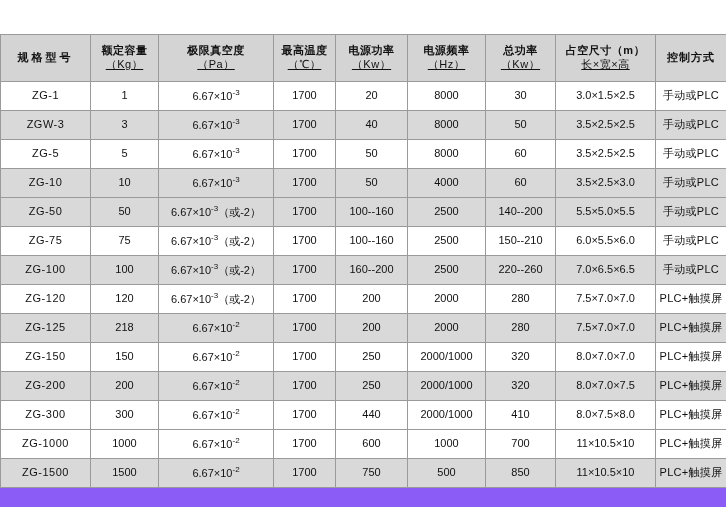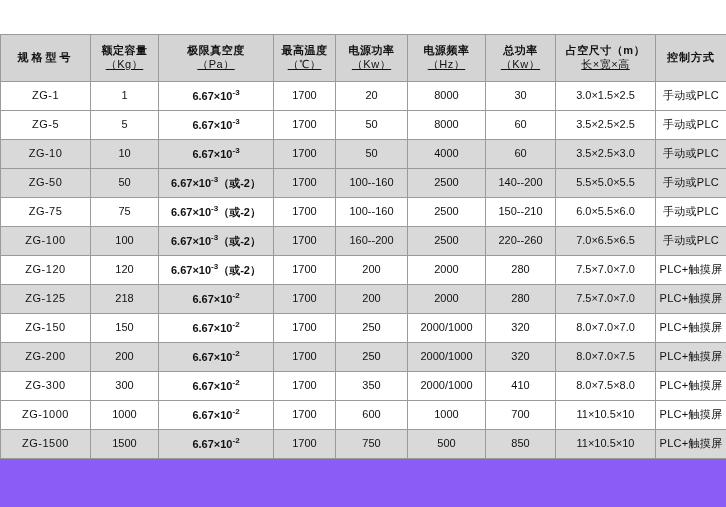--- a/index.html
+++ b/index.html
@@ -68,21 +68,20 @@
   }
   tbody tr.even td {
     background: #d9d9d9;
   }
   td.model {
     font-size: 11px;
     letter-spacing: 0.5px;
   }
   td.vac {
     font-size: 11.5px;
-    font-weight: bold;
   }
   td.ctrl {
     font-size: 11px;
     letter-spacing: 0.3px;
   }
   sup {
     font-size: 8px;
     vertical-align: super;
   }
   .col1 { width: 90px; }
@@ -154,20 +153,31 @@
           <td class="model">ZG-1</td>
           <td>1</td>
           <td class="vac"><span>6.67×10</span><sup>-3</sup><span></span></td>
           <td>1700</td>
           <td>20</td>
           <td>8000</td>
           <td>30</td>
           <td>3.0×1.5×2.5</td>
           <td class="ctrl">手动或PLC</td>
         </tr>
+        <tr class="even">
+          <td class="model">ZGW-3</td>
+          <td>3</td>
+          <td class="vac"><span>6.67×10</span><sup>-3</sup><span></span></td>
+          <td>1700</td>
+          <td>40</td>
+          <td>8000</td>
+          <td>50</td>
+          <td>3.5×2.5×2.5</td>
+          <td class="ctrl">手动或PLC</td>
+        </tr>
         <tr class="odd">
           <td class="model">ZG-5</td>
           <td>5</td>
           <td class="vac"><span>6.67×10</span><sup>-3</sup><span></span></td>
           <td>1700</td>
           <td>50</td>
           <td>8000</td>
           <td>60</td>
           <td>3.5×2.5×2.5</td>
           <td class="ctrl">手动或PLC</td>
@@ -258,21 +268,21 @@
           <td>2000/1000</td>
           <td>320</td>
           <td>8.0×7.0×7.5</td>
           <td class="ctrl">PLC+触摸屏</td>
         </tr>
         <tr class="odd">
           <td class="model">ZG-300</td>
           <td>300</td>
           <td class="vac"><span>6.67×10</span><sup>-2</sup><span></span></td>
           <td>1700</td>
-          <td>350</td>
+          <td>440</td>
           <td>2000/1000</td>
           <td>410</td>
           <td>8.0×7.5×8.0</td>
           <td class="ctrl">PLC+触摸屏</td>
         </tr>
         <tr class="odd">
           <td class="model">ZG-1000</td>
           <td>1000</td>
           <td class="vac"><span>6.67×10</span><sup>-2</sup><span></span></td>
           <td>1700</td>

